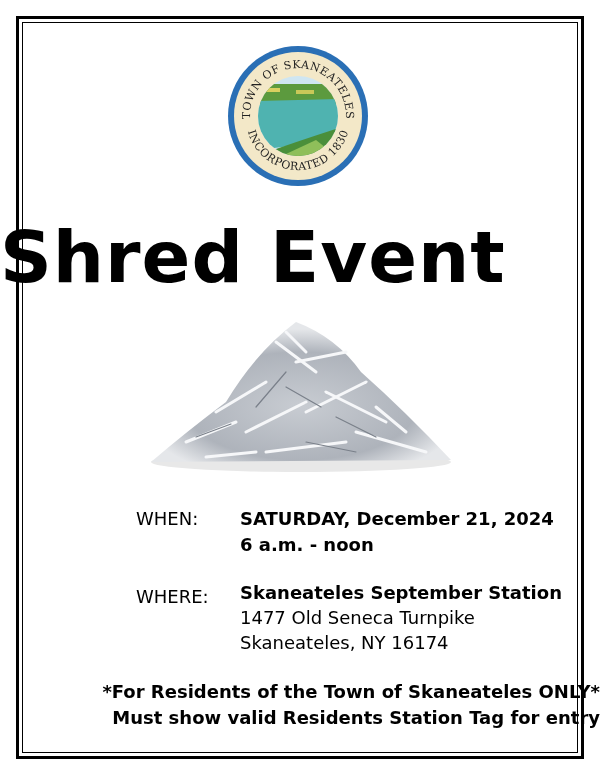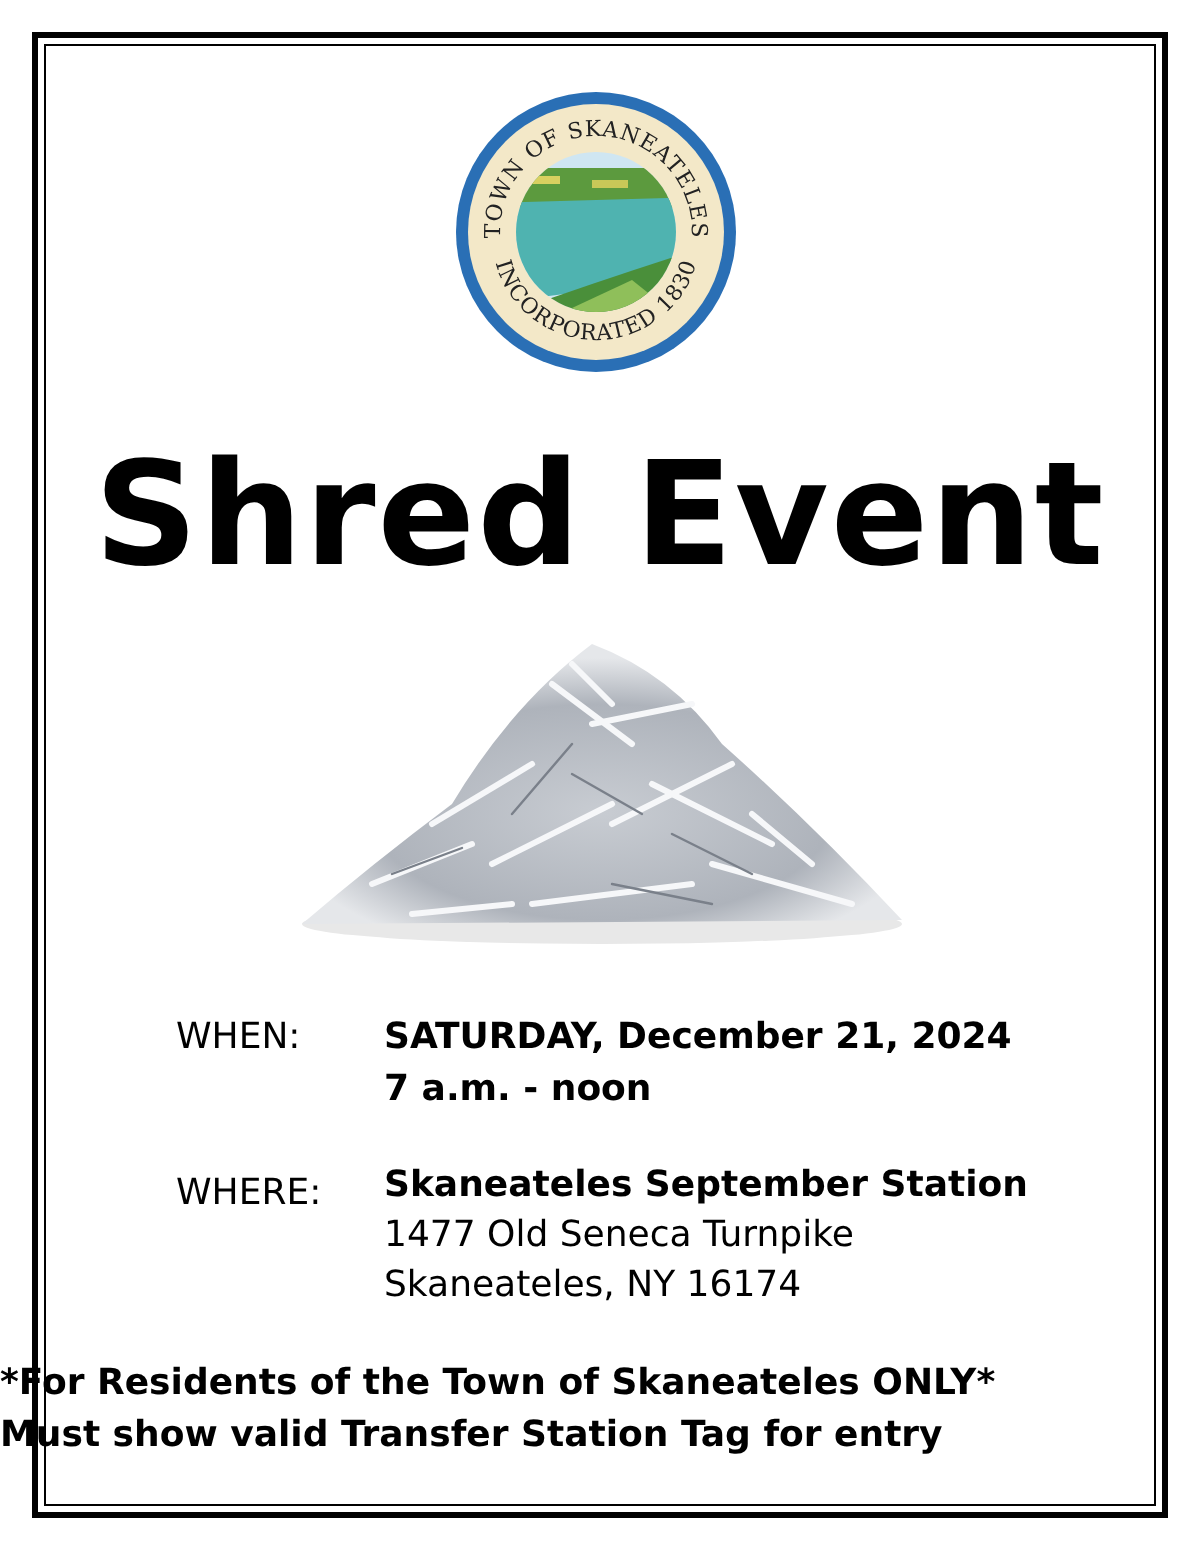--- a/index.html
+++ b/index.html
@@ -3,28 +3,28 @@
 <meta charset="utf-8">
 <style>
   html, body { margin: 0; padding: 0; background: #ffffff; }
   body { width: 600px; height: 776px; position: relative; overflow: hidden;
          font-family: "DejaVu Sans", sans-serif; color: #000; }
   .frame-outer { position: absolute; left: 16px; top: 16px; width: 568px; height: 743px;
                  border: 3px solid #000; box-sizing: border-box; }
   .frame-inner { position: absolute; left: 22px; top: 22px; width: 556px; height: 731px;
                  border: 1.5px solid #000; box-sizing: border-box; }
   .seal { position: absolute; left: 226px; top: 44px; width: 144px; height: 144px; }
-  .title { position: absolute; left: 0; top: 212px; width: 600px; text-align: center;
+  .title { position: absolute; left: 0; top: 212px; width: 600px; 
            font-size: 72px; font-weight: bold; letter-spacing: 1px; line-height: 90px; }
   .shred { position: absolute; left: 146px; top: 312px; width: 310px; height: 165px; }
-  .row { position: absolute; font-size: 18px; line-height: 26px; }
+  .row { position: absolute; font-size: 18px; line-height: 26px; margin-left: 48px; }
   .label { left: 88px; }
   .val { left: 192px; }
   .b { font-weight: bold; }
-  .footer { position: absolute; left: 0; width: 600px; text-align: left; font-size: 18px;
+  .footer { position: absolute; left: 0; width: 600px; text-align: right; font-size: 18px;
             font-weight: bold; line-height: 26px; }
 </style>
 </head>
 <body>
 
 <div class="frame-outer"></div>
 <div class="frame-inner"></div>
 
 <svg class="seal" viewBox="0 0 144 144">
   <defs>
@@ -84,21 +84,21 @@
     <line x1="50" y1="125" x2="85" y2="112"></line>
       <line x1="140" y1="75" x2="175" y2="95"></line>
     <line x1="190" y1="105" x2="230" y2="125"></line>
       <line x1="110" y1="95" x2="140" y2="60"></line>
     <line x1="160" y1="130" x2="210" y2="140"></line>
   </g>
 </svg>
 
 <div class="row label" style="top:506px">WHEN:</div>
 <div class="row val b" style="top:506px">SATURDAY, December 21, 2024</div>
-<div class="row val b" style="top:532px">7 a.m. - noon</div>
+<div class="row val b" style="top:532px">6 a.m. - noon</div>
 
 <div class="row label" style="top:584px">WHERE:</div>
 <div class="row val b" style="top:580px">Skaneateles September Station</div>
 <div class="row val" style="top:605px">1477 Old Seneca Turnpike</div>
 <div class="row val" style="top:630px">Skaneateles, NY 16174</div>
 
 <div class="footer" style="top:679px">*For Residents of the Town of Skaneateles ONLY*</div>
-<div class="footer" style="top:705px">Must show valid Transfer Station Tag for entry</div>
+<div class="footer" style="top:705px">Must show valid Residents Station Tag for entry</div>
 
 </body></html>

